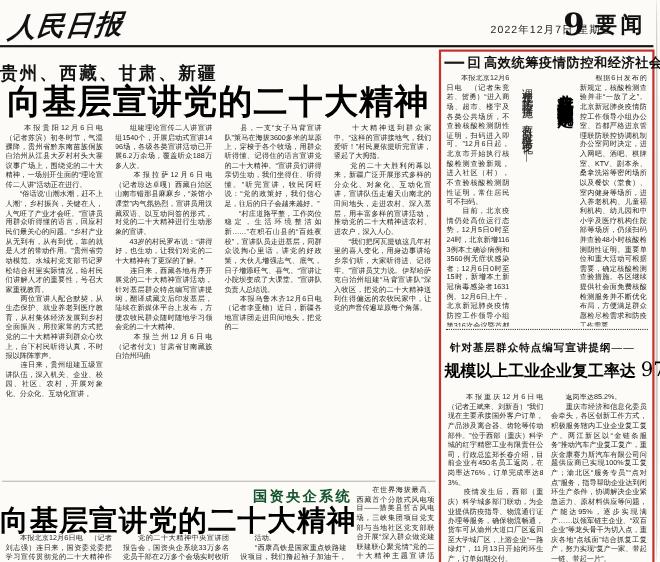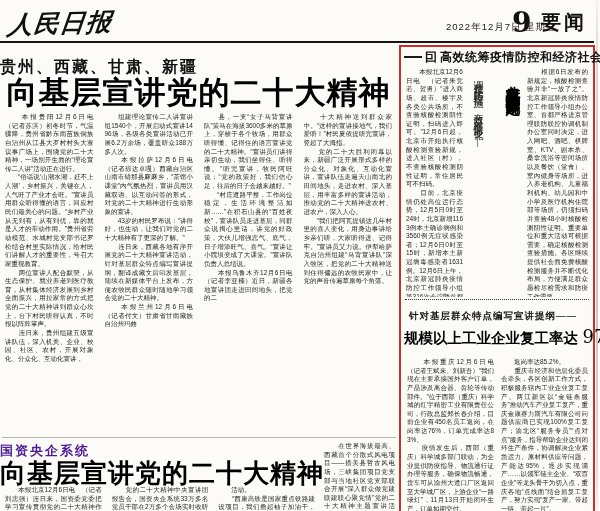--- a/index.html
+++ b/index.html
@@ -54,23 +54,23 @@
     position:absolute; top:68px; left:5px; right:5px; height:322px;
     display:flex; gap:11px;
   }
   .art-main .cols .bodycol { flex:1; }
 
   .divider-h { position:absolute; left:2px; top:437px; width:394px; height:1px; background:#b9b6b0; }
 
   
   .art-soe { position:absolute; left:0; top:438px; width:397px; height:73px; overflow:hidden; }
   .art-soe .kicker {
-    position:absolute; top:4px; left:0; width:320px; text-align:left;
+    position:absolute; top:4px; left:0; width:320px; text-align:right;
     font-size:13px; font-weight:bold; letter-spacing:2px;
-    font-family:"Liberation Serif","DejaVu Serif",serif; color:#4c1d95;
+    font-family:"Liberation Serif","DejaVu Serif",serif; color:#14532d;
   }
   .art-soe .headline {
     position:absolute; top:18px; left:0; width:320px; text-align:center;
     font-size:26px; font-weight:bold; letter-spacing:1px; white-space:nowrap; color:#000;
   }
   .art-soe .cols {
     position:absolute; top:48px; left:5px; width:310px; height:25px;
     display:flex; gap:10px;
   }
   .art-soe .cols .bodycol { flex:1; }

